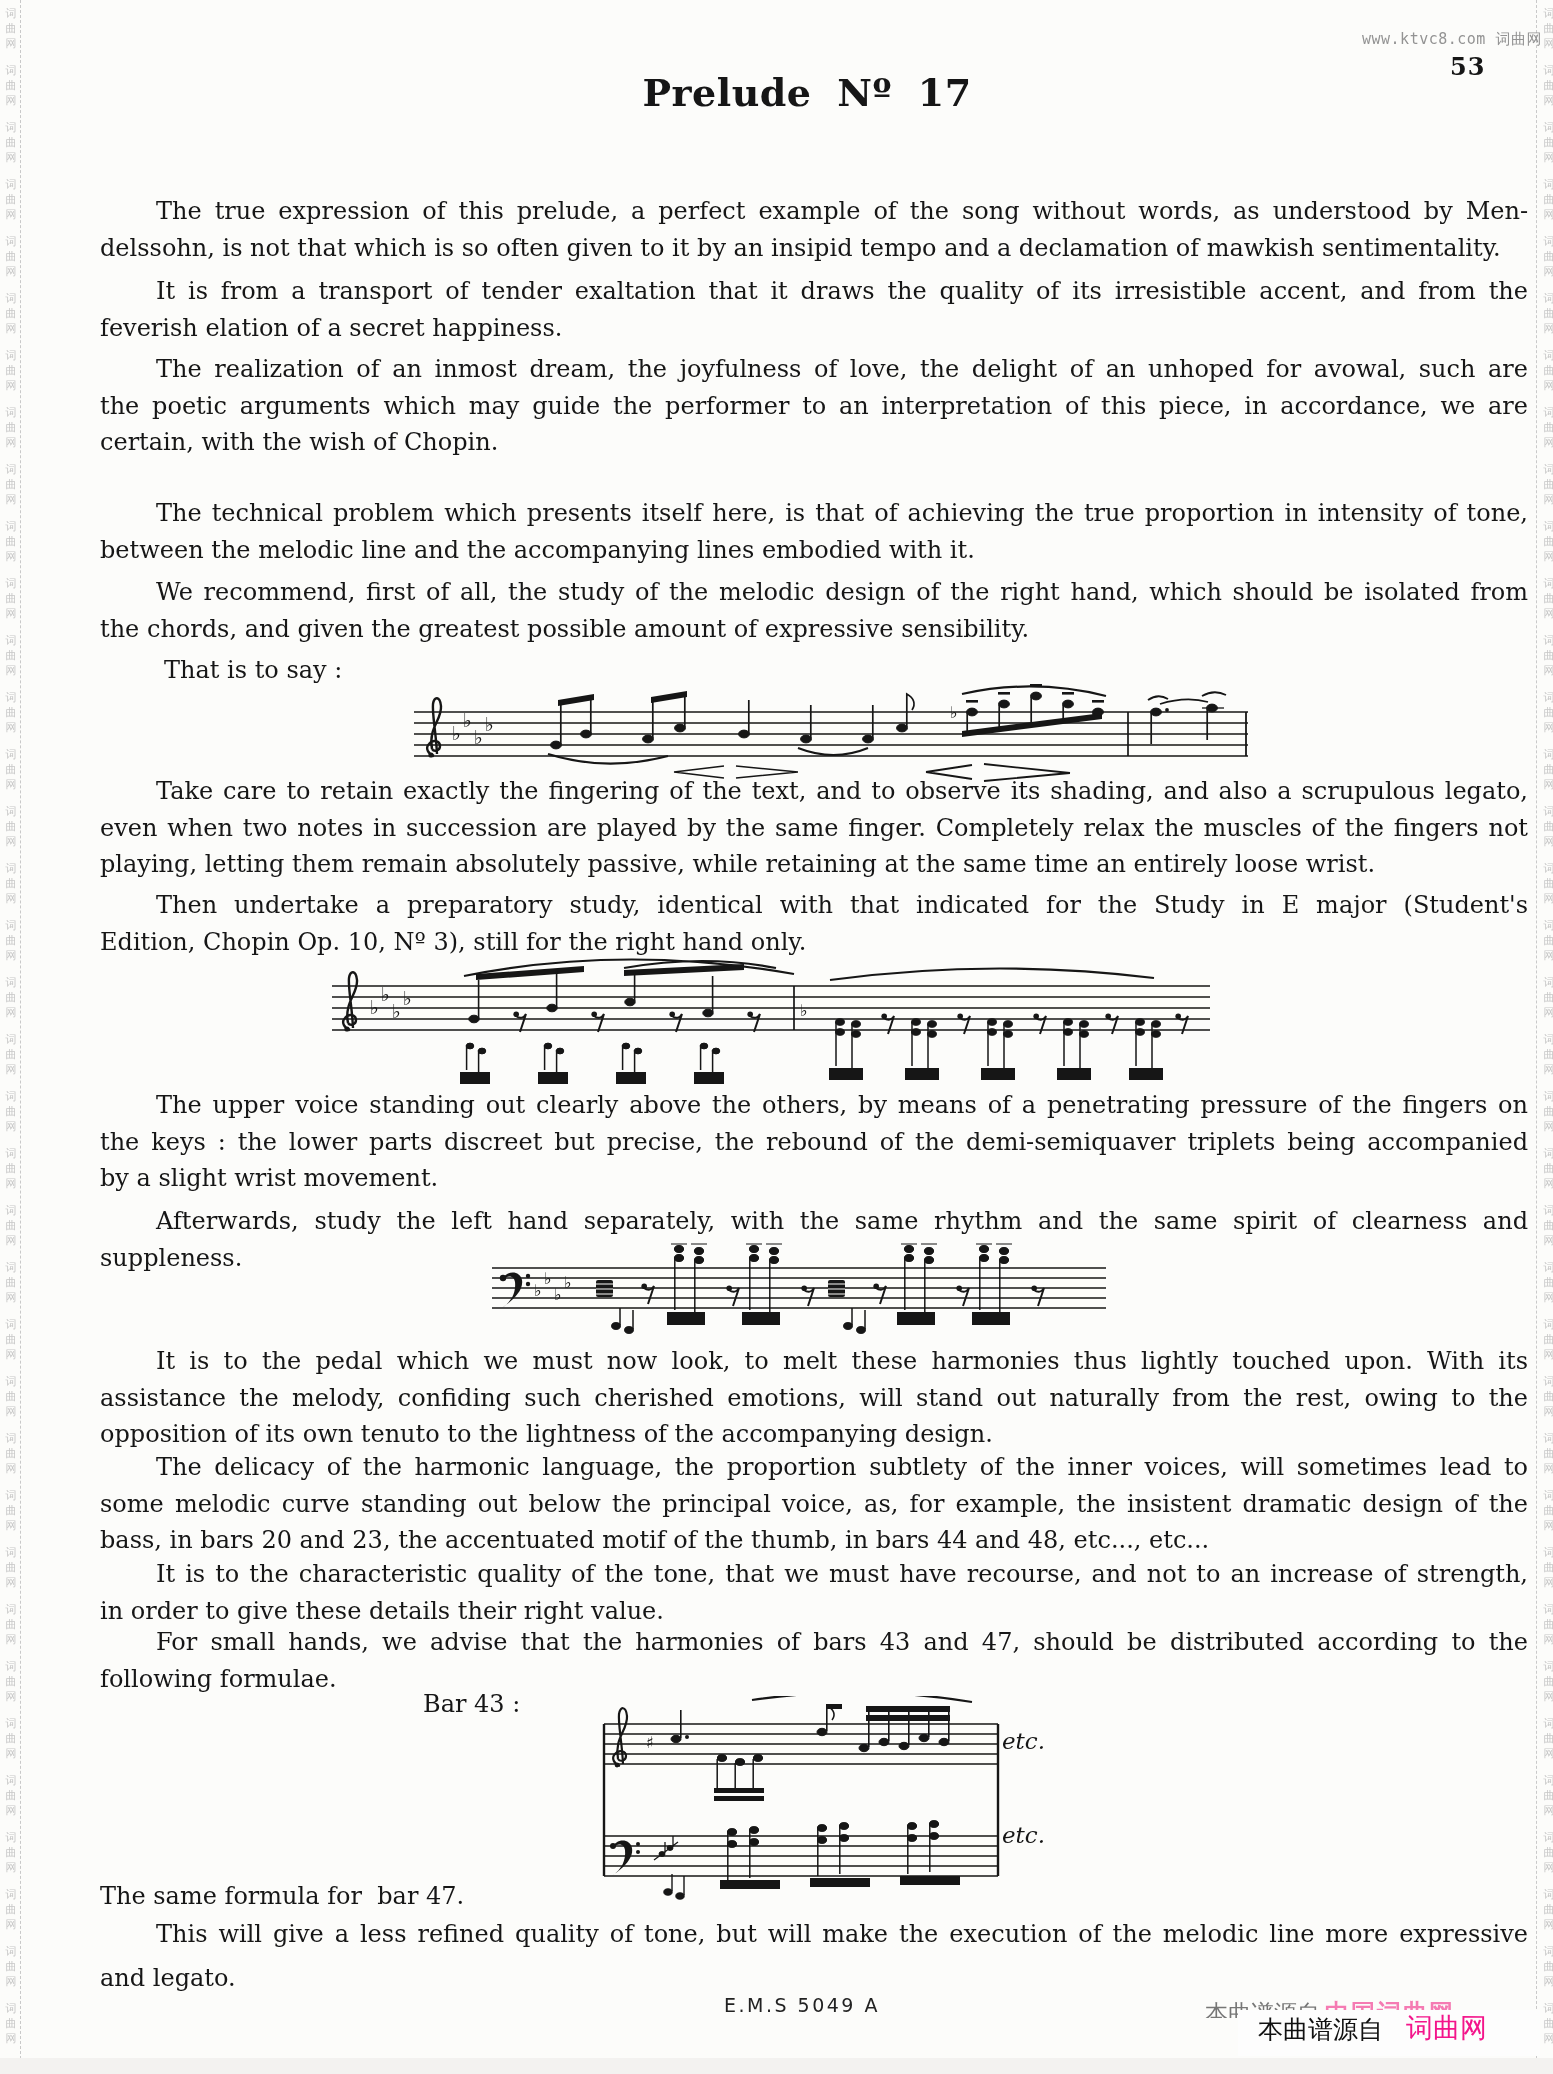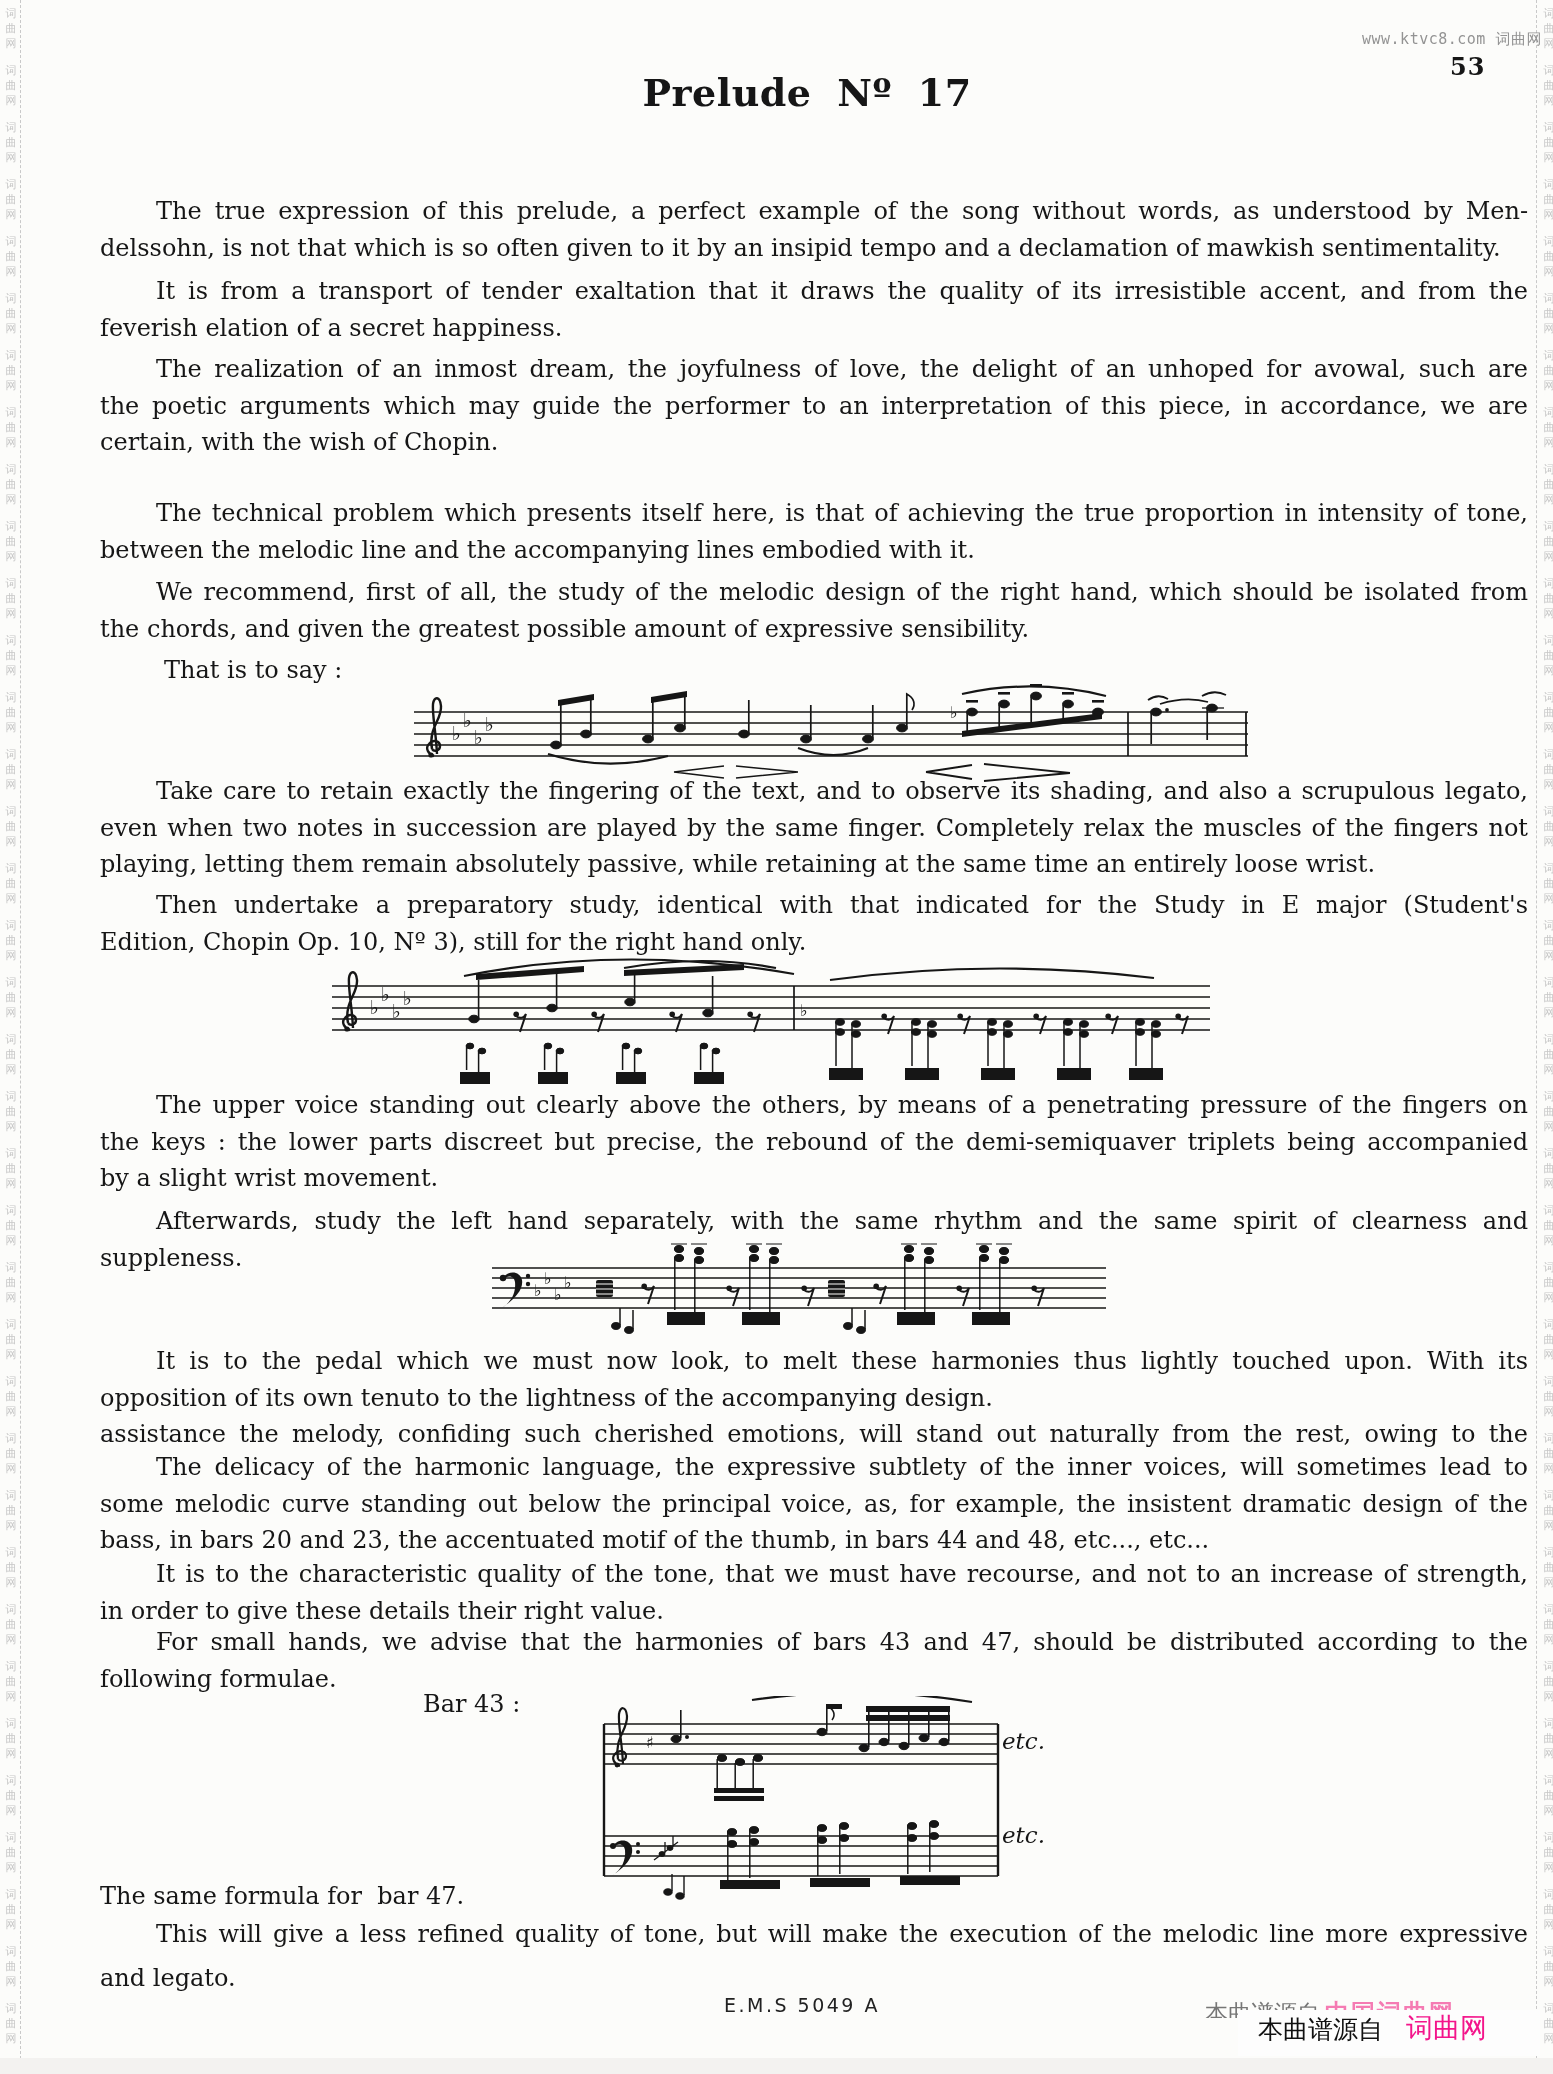--- a/index.html
+++ b/index.html
@@ -451,25 +451,25 @@
       <span class="jline">The upper voice standing out clearly above the others, by means of a penetrating pressure of the fingers on</span>
       <span class="jline">the keys : the lower parts discreet but precise, the rebound of the demi-semiquaver triplets being accompanied</span>
       <span class="jline jlast">by a slight wrist movement.</span>
     </div>
   <div class="para" style="top:1203px">
       <span class="jline">Afterwards, study the left hand separately, with the same rhythm and the same spirit of clearness and</span>
       <span class="jline jlast">suppleness.</span>
     </div>
   <div class="para" style="top:1343px">
       <span class="jline">It is to the pedal which we must now look, to melt these harmonies thus lightly touched upon. With its</span>
+      <span class="jline">assistance the melody, confiding such cherished emotions, will stand out naturally from the rest, owing to the</span>
       <span class="jline jlast">opposition of its own tenuto to the lightness of the accompanying design.</span>
-      <span class="jline">assistance the melody, confiding such cherished emotions, will stand out naturally from the rest, owing to the</span>
     </div>
   <div class="para" style="top:1449px">
-      <span class="jline">The delicacy of the harmonic language, the expressive subtlety of the inner voices, will sometimes lead to</span>
+      <span class="jline">The delicacy of the harmonic language, the proportion subtlety of the inner voices, will sometimes lead to</span>
       <span class="jline">some melodic curve standing out below the principal voice, as, for example, the insistent dramatic design of the</span>
       <span class="jline jlast">bass, in bars 20 and 23, the accentuated motif of the thumb, in bars 44 and 48, etc..., etc...</span>
     </div>
   <div class="para" style="top:1556px">
       <span class="jline">It is to the characteristic quality of the tone, that we must have recourse, and not to an increase of strength,</span>
       <span class="jline jlast">in order to give these details their right value.</span>
     </div>
   <div class="para" style="top:1624px">
       <span class="jline">For small hands, we advise that the harmonies of bars 43 and 47, should be distributed according to the</span>
       <span class="jline jlast">following formulae.</span>

